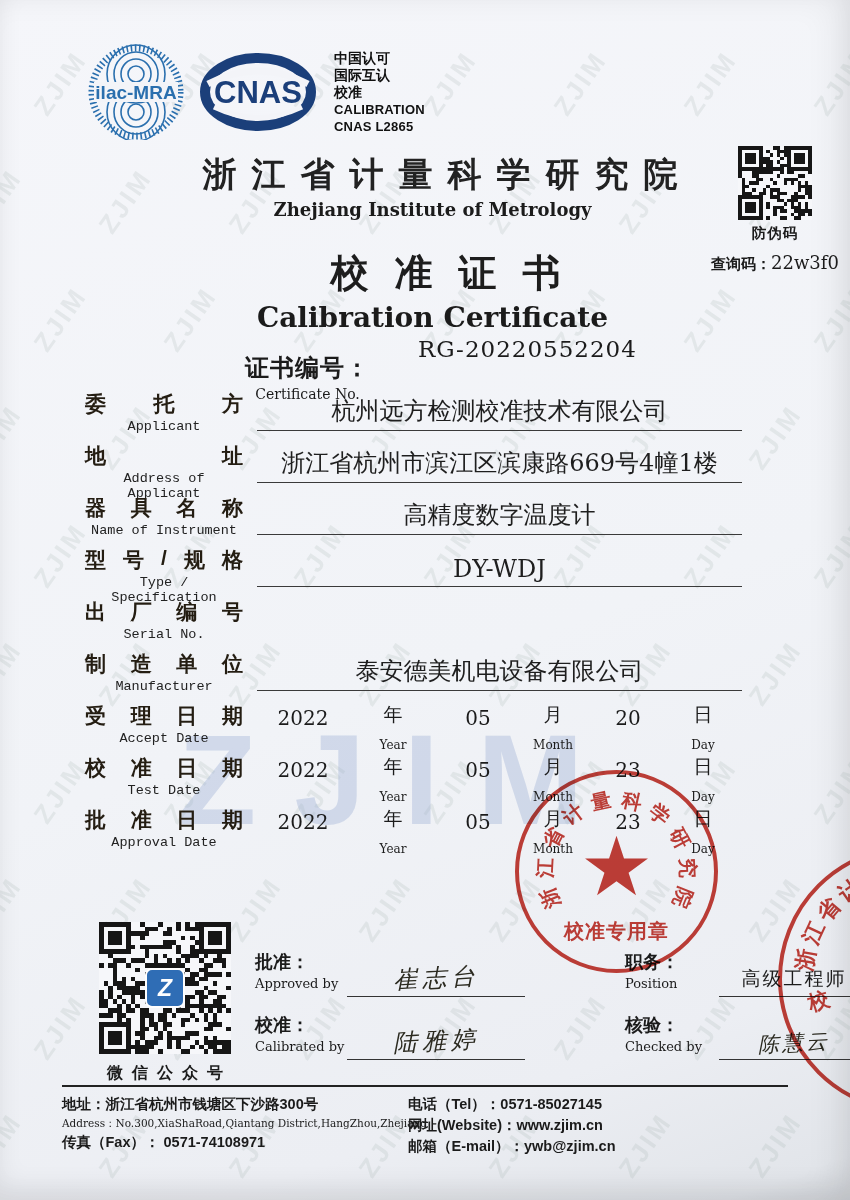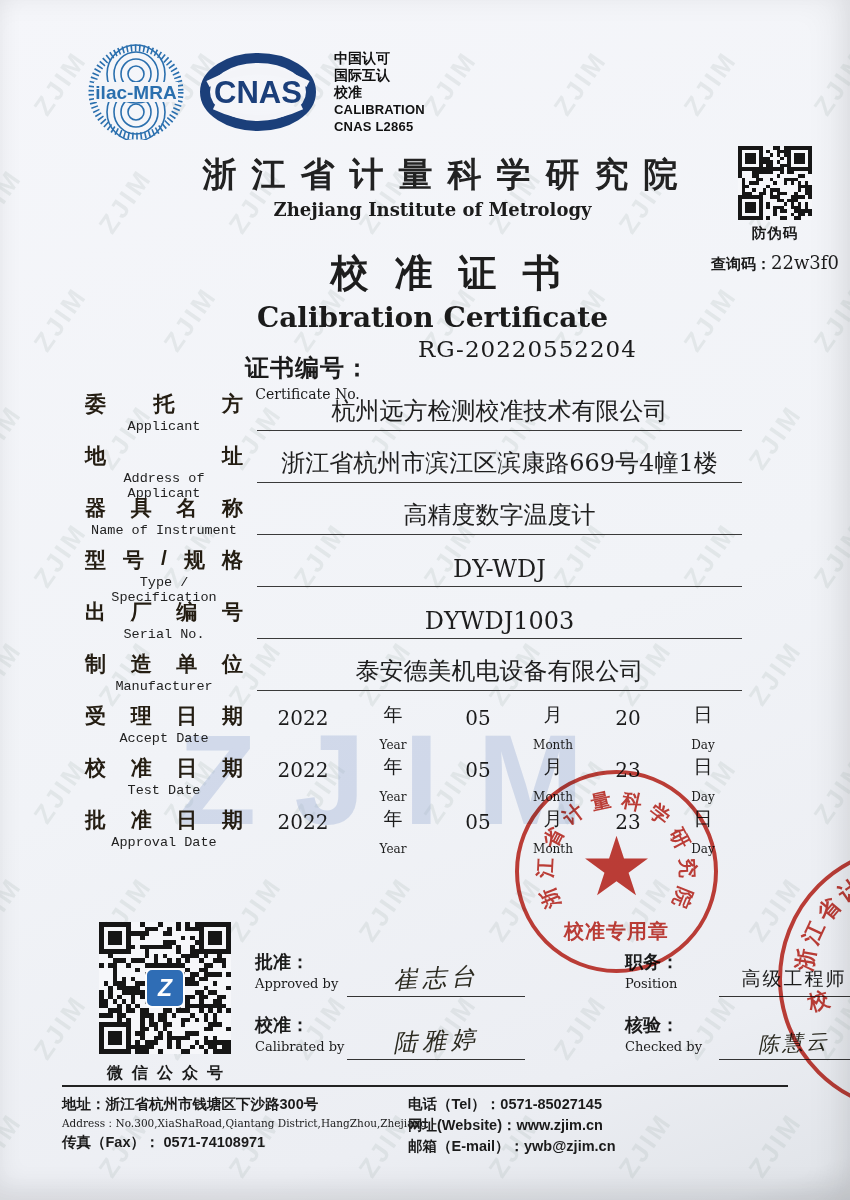--- a/index.html
+++ b/index.html
@@ -742,21 +742,20 @@
       <div class="frow">
         <div class="lwrap">
           <div class="lcn">
             <span>出</span>
             <span>厂</span>
             <span>编</span>
             <span>号</span>
           </div>
           <div class="len">Serial No.</div>
         </div>
-        <div class="fval">DYWDJ1003</div>
       </div>
       <div class="frow">
         <div class="lwrap">
           <div class="lcn">
             <span>制</span>
             <span>造</span>
             <span>单</span>
             <span>位</span>
           </div>
           <div class="len">Manufacturer</div>

